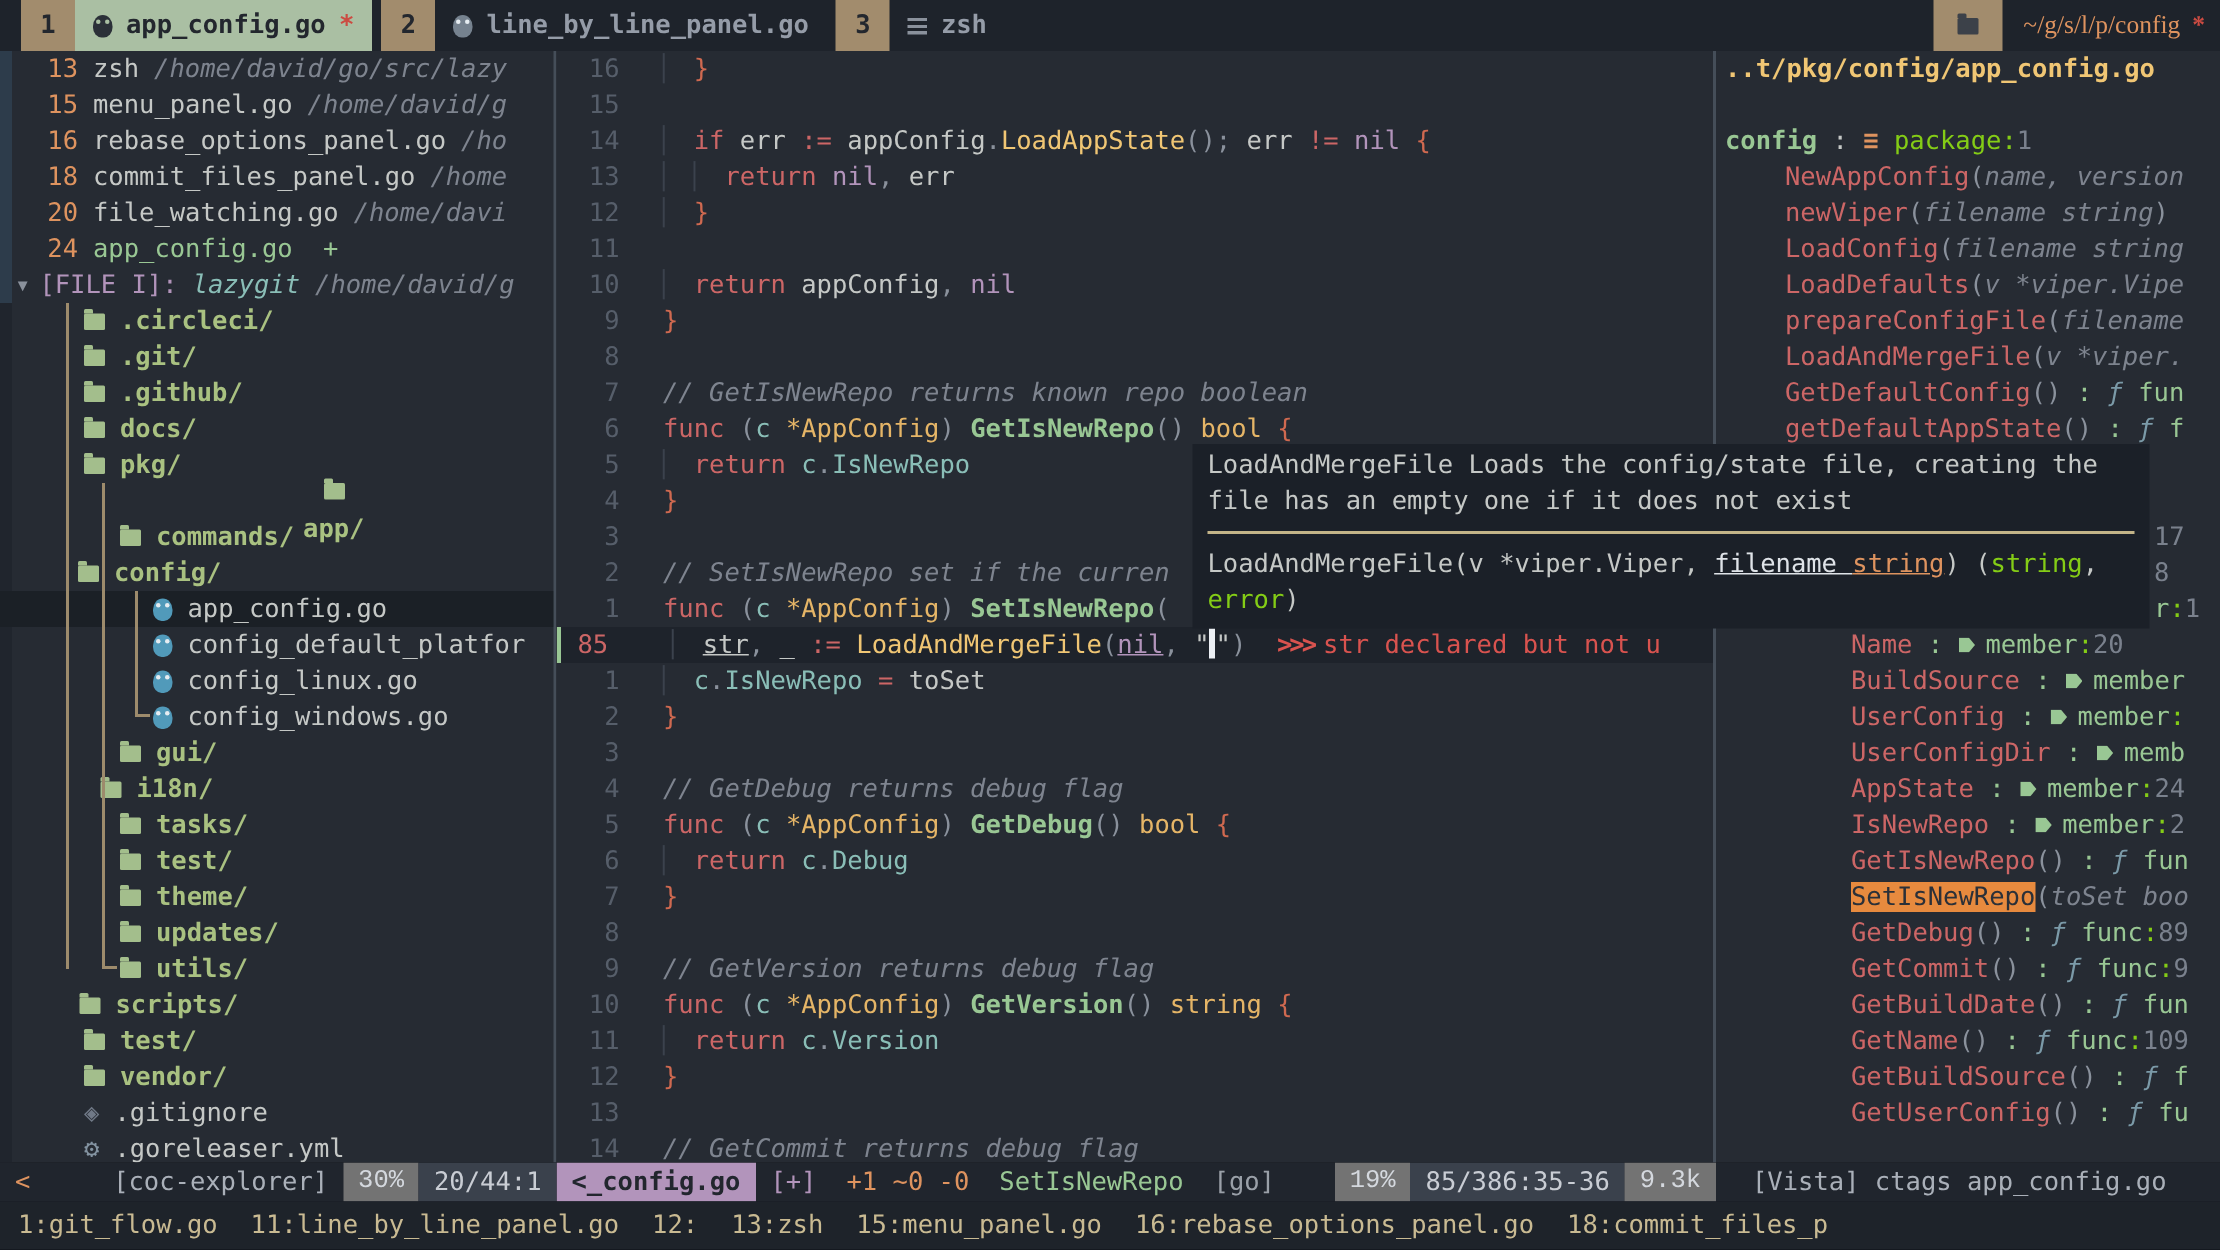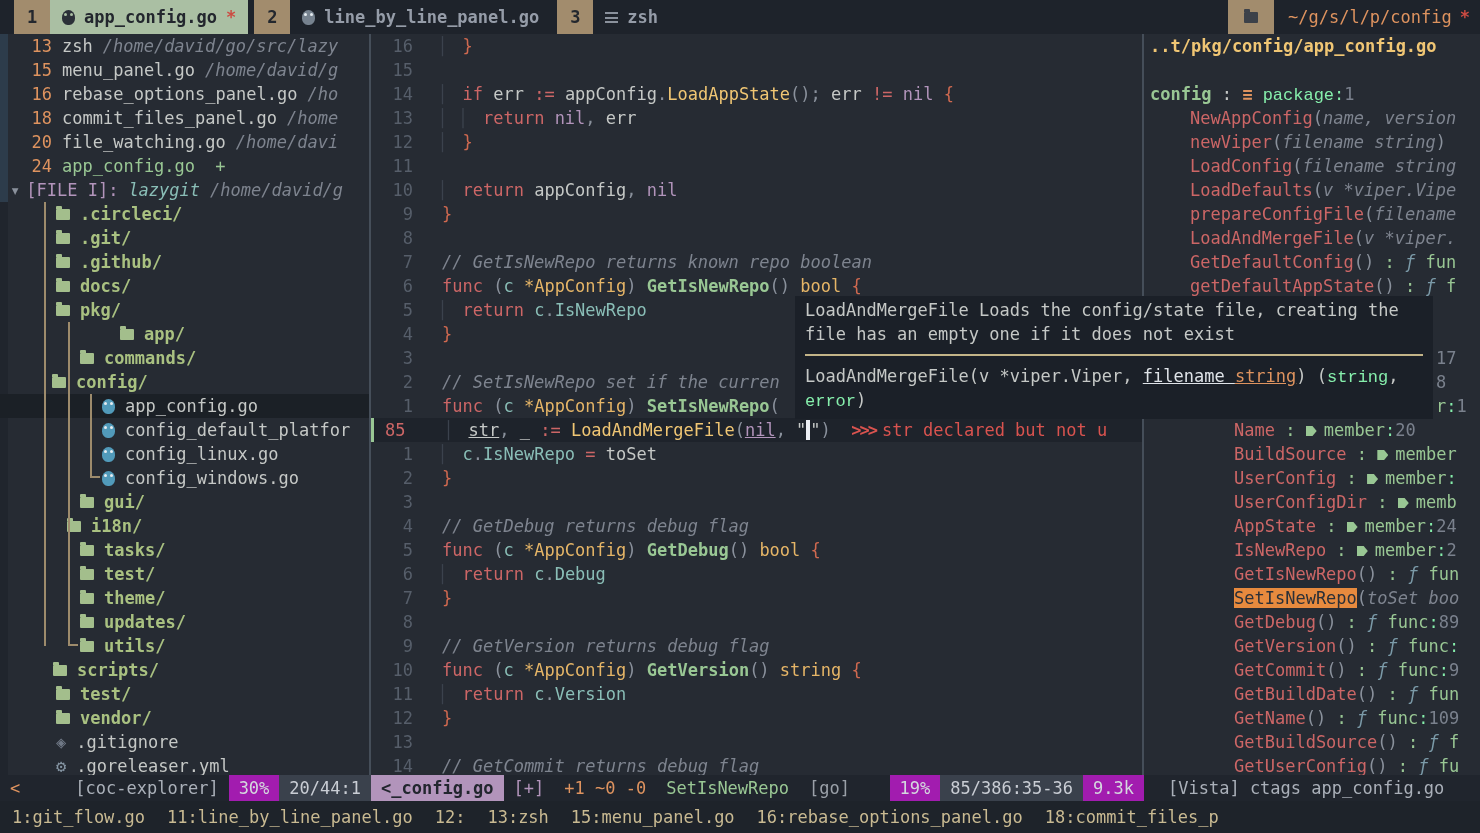--- a/index.html
+++ b/index.html
@@ -9,21 +9,21 @@
   .abs{position:absolute;}
   
   #tabbar{left:0;top:0;width:1480px;height:34px;background:#1e232b;display:flex;align-items:stretch;}
   .tab{display:flex;align-items:stretch;margin-left:6px;}
   .tab:first-child{margin-left:14px;}
   .tab-num{width:36px;display:flex;align-items:center;justify-content:center;
            background:#a28c6d;color:#23272e;font-weight:bold;}
   .tab-label{display:flex;align-items:center;gap:9px;padding:0 12px;color:#959ca8;font-weight:bold;}
   .tab.active .tab-label{background:#aabfa3;color:#23272e;}
   .tab-mod{color:#cc4b42;font-weight:bold;}
-  #tab-right{margin-left:auto;display:flex;align-items:stretch;}
+  #tab-right{margin-left:auto;display:flex;align-items:stretch;font-family:Liberation Serif, serif;}
   #cwd-box{width:46px;background:#a28c6d;display:flex;align-items:center;justify-content:center;}
   #cwd-path{display:flex;align-items:center;color:#de935f;padding:0 8px 0 14px;}
   #cwd-mod{display:flex;align-items:center;color:#cc4b42;font-weight:bold;padding-right:10px;}
   
   .icon-go{width:13px;height:15px;border-radius:50% 50% 44% 44%;background:#519aba;display:inline-block;position:relative;flex:none;}
   .icon-go:before,.icon-go:after{content:"";position:absolute;top:3px;width:3px;height:3px;border-radius:50%;background:#e6ecf1;}
   .icon-go:before{left:2px}.icon-go:after{right:2px}
   .icon-go.dark{background:#2b3038;}
   .icon-go.dark:before,.icon-go.dark:after{background:#aabfa3;}
   .icon-go.gray{background:#76828f;}
@@ -68,37 +68,37 @@
   .out-path{color:#f0c674;font-weight:bold;padding-left:6px;}
   .out-ind0{padding-left:6px;} .out-ind1{padding-left:46px;} .out-ind2{padding-left:90px;} .out-frag{padding-left:292px;}
   
   .sg-k{color:#cc6666;} .sg-fn{color:#99c794;font-weight:bold;} .sg-call{color:#f0c674;}
   .sg-ty{color:#e5b567;} .sg-me{color:#8abeb7;} .sg-v{color:#c5c8c6;} .sg-p{color:#8a919c;}
   .sg-o{color:#cc6666;} .sg-pu{color:#b294bb;} .sg-br{color:#cf6950;}
   .sg-cm{color:#7e848f;font-style:italic;} .sg-g{color:#3b424d;}
   .sg-er{color:#d9534f;} .sg-chev{color:#d9534f;font-weight:bold;letter-spacing:-2px;margin-right:6px;}
   .sg-num{color:#7a818d;} .sg-grn{color:#99c794;} .sg-fnred{color:#cc6666;}
   .sg-par{color:#7e848f;font-style:italic;} .sg-fi{color:#7b9aa8;font-style:italic;}
-  .sg-oc{color:#86efac;font-family:Liberation Mono, monospace;} .sg-cfg{color:#99c794;font-weight:bold;text-align:right;} .sg-pkgic{color:#de935f;font-weight:bold;}
+  .sg-oc{color:#84cc16;} .sg-cfg{color:#99c794;font-weight:bold;text-align:right;} .sg-pkgic{color:#de935f;font-weight:bold;}
   .sg-ulw{color:#dfe3e8;text-decoration:underline;} .sg-ulo{color:#de935f;text-decoration:underline;}
   .sg-vu{color:#c5c8c6;text-decoration:underline;} .sg-puu{color:#b294bb;text-decoration:underline;}
   .sg-hl{background:#e78a3e;color:#2b3038;}
   
   #popup{left:795px;top:296px;width:638px;height:123px;background:#1b2028;padding:2px 10px;box-sizing:border-box;z-index:5;}
   #popup .row{color:#c5c8c6;}
   #popup-rule{border:none;border-top:2px solid #c3b488;margin:8px 0 8px 0;}
   
   #statusbar{left:0;top:775px;width:1480px;height:26px;background:#20252d;display:flex;font-size:17px;line-height:26px;}
   .sb-zone{display:flex;height:26px;overflow:hidden;}
   #sb-left{width:371px;justify-content:space-between;}
   #sb-mid{width:773px;justify-content:space-between;}
   #sb-right{flex:1;padding-left:14px;}
   .sb-group{display:flex;}
   .sb-seg{padding:0 10px;white-space:pre;}
-  .sb-mid-bg{background:#a21caf;color:#d4d8de;}
+  .sb-mid-bg{background:#737373;color:#d4d8de;font-family:Liberation Mono, monospace;}
   .sb-mid2-bg{background:#3a414c;color:#c9cdd4;}
   .sb-txt{color:#aab0b9;}
   .sb-oc{color:#de935f;}
   .sb-grn{color:#99c794;}
   .sb-gray{color:#9aa0a8;}
   .sb-pur{color:#b294bb;}
   .sb-purple-bg{background:#b294bb;color:#22262e;font-weight:bold;}
   
   #bufferline{left:0;top:801px;width:1480px;height:32px;background:#1e232a;line-height:32px;white-space:pre;padding-left:12px;box-sizing:border-box;color:#c9ba92;overflow:hidden;}
   .bl-item{margin-right:22px;}
@@ -162,21 +162,21 @@
         <span class="tree-name folder">.github/</span>
       </div>
       <div class="tree-item" style="padding-left: 56px;">
         <span class="icon-folder"></span>
         <span class="tree-name folder">docs/</span>
       </div>
       <div class="tree-item" style="padding-left: 56px;">
         <span class="icon-folder"></span>
         <span class="tree-name folder">pkg/</span>
       </div>
-      <div class="tree-item" style="padding-left: 120px;">
+      <div class="tree-item" style="padding-left: 76px; flex-direction: column;">
         <span class="icon-folder"></span>
         <span class="tree-name folder">app/</span>
       </div>
       <div class="tree-item" style="padding-left: 80px;">
         <span class="icon-folder"></span>
         <span class="tree-name folder">commands/</span>
       </div>
       <div class="tree-item" style="padding-left: 52px;">
         <span class="icon-folder"></span>
         <span class="tree-name folder">config/</span>
@@ -308,21 +308,20 @@
       <div class="row out-frag"><span class="sg-grn">r</span><span class="sg-oc">:</span><span class="sg-num">1</span></div>
       <div class="row out-ind2"><span class="sg-fnred">Name</span><span class="sg-grn"> : </span><span class="icon-tag"></span><span class="sg-grn">member</span><span class="sg-oc">:</span><span class="sg-num">20</span></div>
       <div class="row out-ind2"><span class="sg-fnred">BuildSource</span><span class="sg-grn"> : </span><span class="icon-tag"></span><span class="sg-grn">member</span></div>
       <div class="row out-ind2"><span class="sg-fnred">UserConfig</span><span class="sg-grn"> : </span><span class="icon-tag"></span><span class="sg-grn">member</span><span class="sg-oc">:</span></div>
       <div class="row out-ind2"><span class="sg-fnred">UserConfigDir</span><span class="sg-grn"> : </span><span class="icon-tag"></span><span class="sg-grn">memb</span></div>
       <div class="row out-ind2"><span class="sg-fnred">AppState</span><span class="sg-grn"> : </span><span class="icon-tag"></span><span class="sg-grn">member</span><span class="sg-oc">:</span><span class="sg-num">24</span></div>
       <div class="row out-ind2"><span class="sg-fnred">IsNewRepo</span><span class="sg-grn"> : </span><span class="icon-tag"></span><span class="sg-grn">member</span><span class="sg-oc">:</span><span class="sg-num">2</span></div>
       <div class="row out-ind2"><span class="sg-fnred">GetIsNewRepo</span><span class="sg-p">() </span><span class="sg-grn">: </span><span class="sg-fi">ƒ </span><span class="sg-grn">fun</span></div>
       <div class="row out-ind2"><span class="sg-hl">SetIsNewRepo</span><span class="sg-p">(</span><span class="sg-par">toSet boo</span></div>
       <div class="row out-ind2"><span class="sg-fnred">GetDebug</span><span class="sg-p">() </span><span class="sg-grn">: </span><span class="sg-fi">ƒ </span><span class="sg-grn">func</span><span class="sg-oc">:</span><span class="sg-num">89</span></div>
-      <div class="row out-ind2"><span class="sg-fnred">GetVersion</span><span class="sg-p">() </span><span class="sg-grn">: </span><span class="sg-fi">ƒ </span><span class="sg-grn">func</span><span class="sg-oc">:</span></div>
       <div class="row out-ind2"><span class="sg-fnred">GetCommit</span><span class="sg-p">() </span><span class="sg-grn">: </span><span class="sg-fi">ƒ </span><span class="sg-grn">func</span><span class="sg-oc">:</span><span class="sg-num">9</span></div>
       <div class="row out-ind2"><span class="sg-fnred">GetBuildDate</span><span class="sg-p">() </span><span class="sg-grn">: </span><span class="sg-fi">ƒ </span><span class="sg-grn">fun</span></div>
       <div class="row out-ind2"><span class="sg-fnred">GetName</span><span class="sg-p">() </span><span class="sg-grn">: </span><span class="sg-fi">ƒ </span><span class="sg-grn">func</span><span class="sg-oc">:</span><span class="sg-num">109</span></div>
       <div class="row out-ind2"><span class="sg-fnred">GetBuildSource</span><span class="sg-p">() </span><span class="sg-grn">: </span><span class="sg-fi">ƒ </span><span class="sg-grn">f</span></div>
       <div class="row out-ind2"><span class="sg-fnred">GetUserConfig</span><span class="sg-p">() </span><span class="sg-grn">: </span><span class="sg-fi">ƒ </span><span class="sg-grn">fu</span></div>
     </div>
 </div>
 
 <div id="popup" class="abs">
   <div class="row">LoadAndMergeFile Loads the config/state file, creating the</div>

